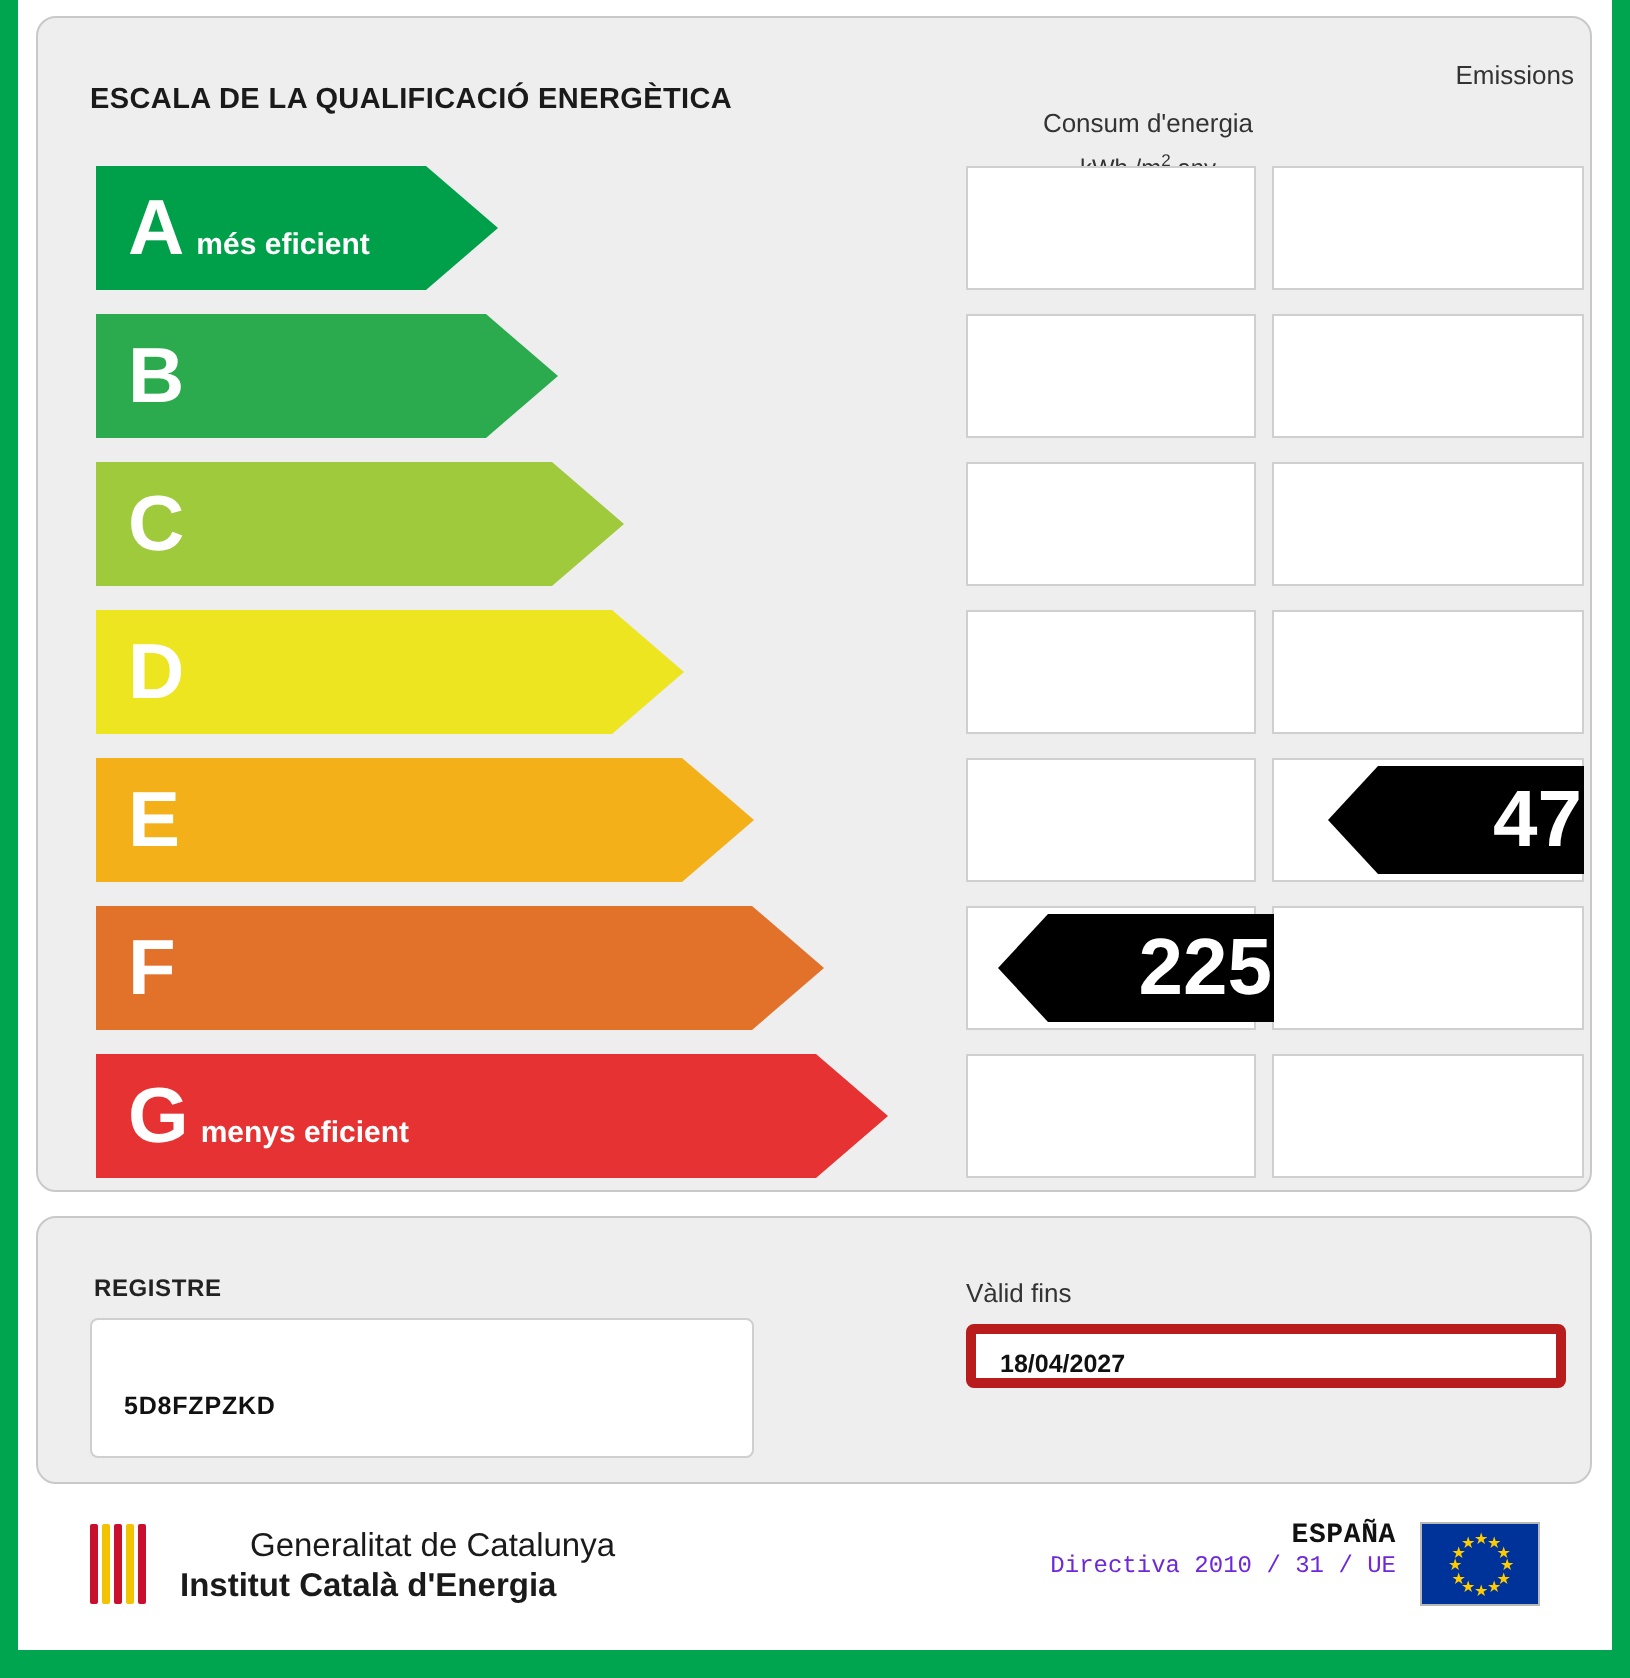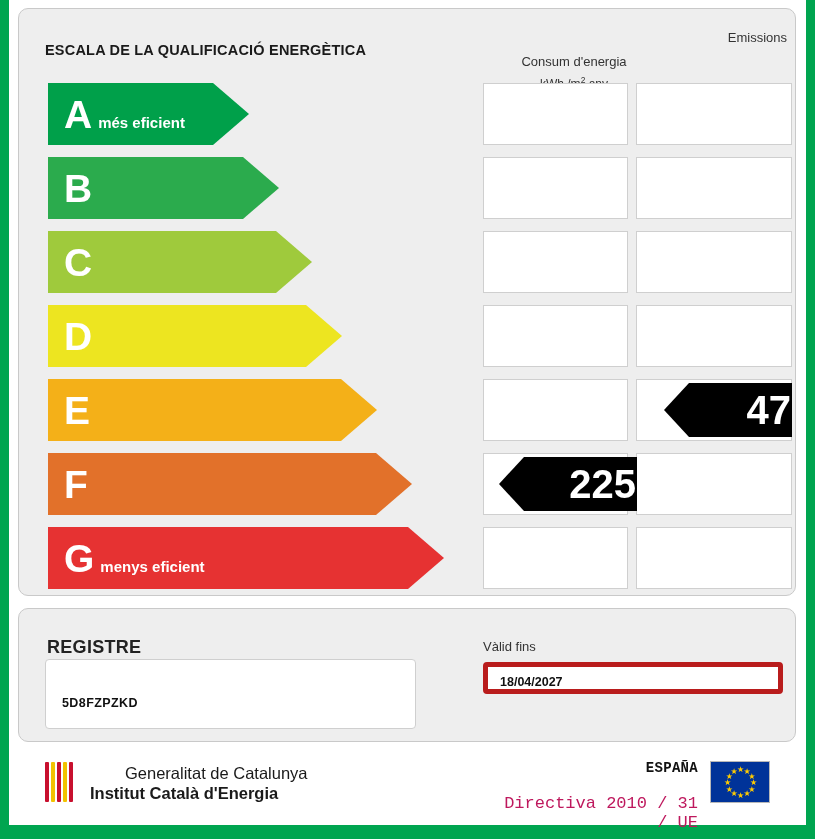--- a/index.html
+++ b/index.html
@@ -152,30 +152,30 @@
     height: 134px;
     background: #eeeeee;
     border: 1px solid #c9c9c9;
     border-radius: 10px;
     box-sizing: border-box;
   }
   .registry-label {
     position: absolute;
     left: 28px;
     top: 28px;
-    font-size: 18px;
+    font-size: 12px;
     font-weight: bold;
     color: #222222;
     letter-spacing: 0.3px;
   }
   .registry-box {
     position: absolute;
     left: 26px;
     top: 50px;
-    width: 371px;
+    width: 332px;
     height: 70px;
     background: #ffffff;
     border: 1px solid #cfcfcf;
     border-radius: 4px;
     box-sizing: border-box;
   }
   .registry-code {
     position: absolute;
     left: 16px;
     top: 36px;
@@ -259,23 +259,23 @@
     text-align: right;
     font-family: Liberation Mono, monospace;
   }
   .espana .title {
     font-size: 14px;
     font-weight: bold;
     color: #111111;
     letter-spacing: 0.3px;
   }
   .espana .dir {
-    font-size: 17px;
-    color: #be185d;
-    margin-top: 18px;
+    font-size: 12px;
+    color: #6d28d9;
+    margin-top: 0;
   }
   .eu-flag {
     position: absolute;
     left: 692px;
     top: 9px;
     width: 60px;
     height: 42px;
     background: #003399;
     border: 1px solid #b8b8b8;
     box-sizing: border-box;

